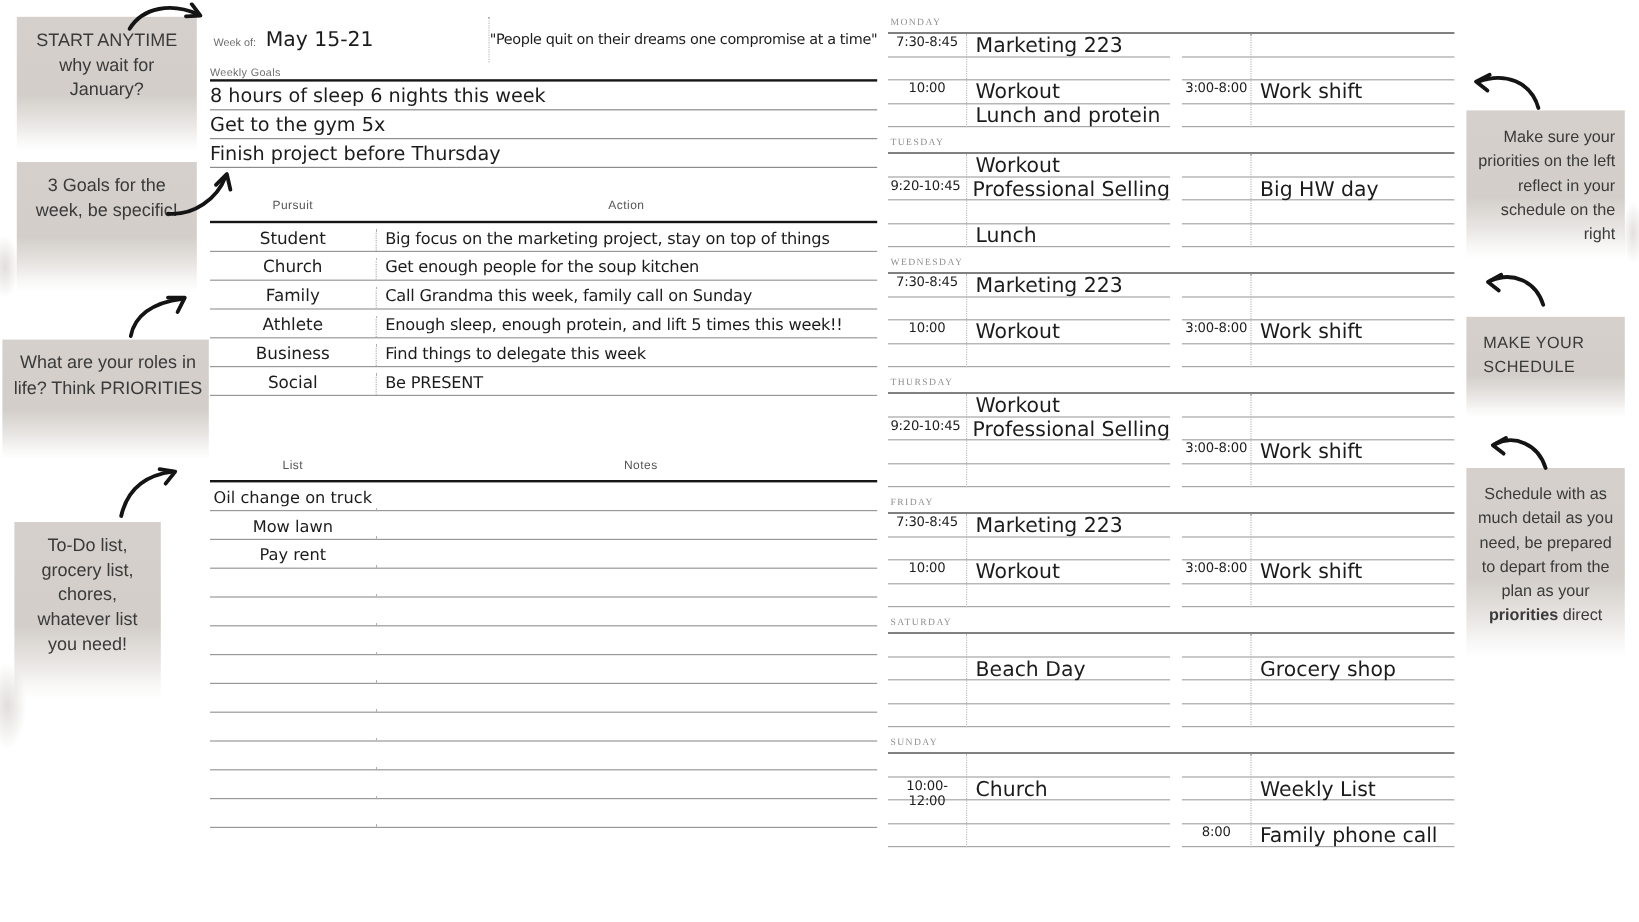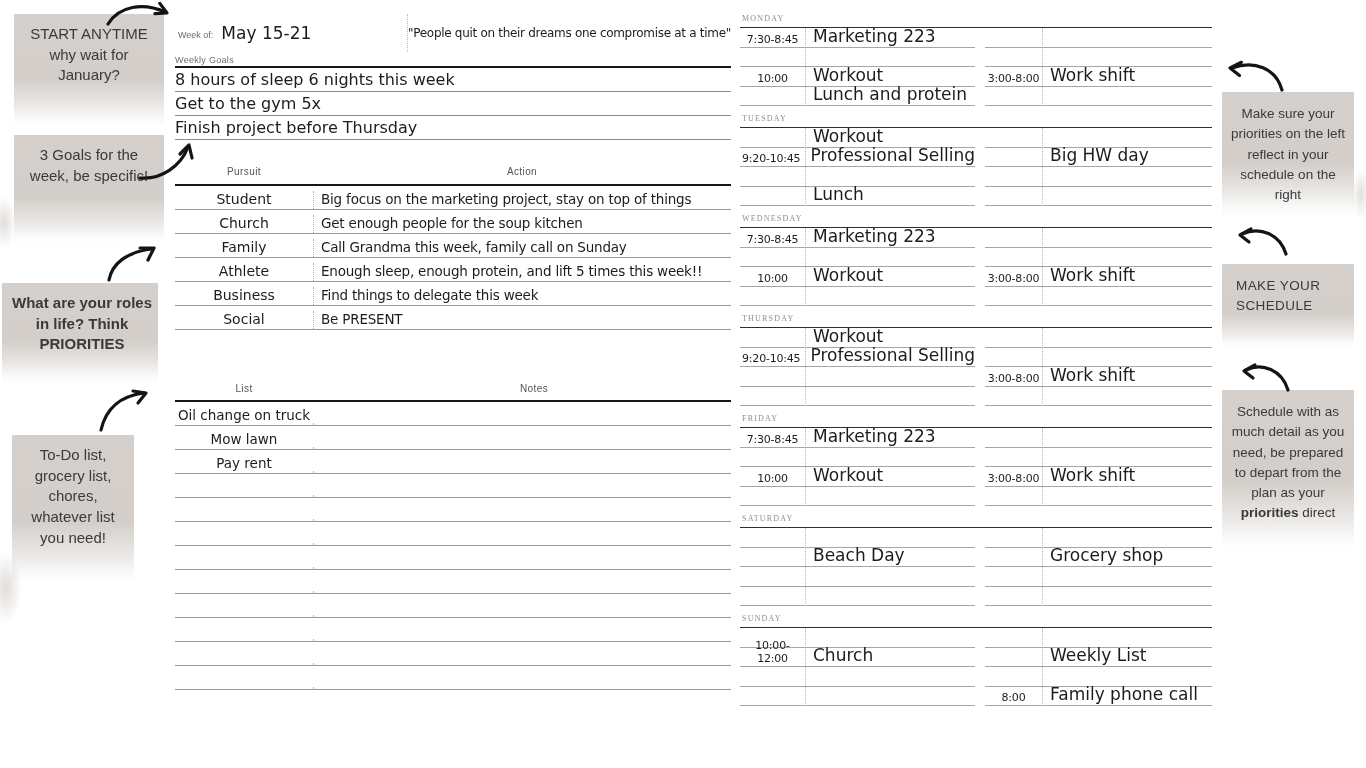--- a/index.html
+++ b/index.html
@@ -55,50 +55,50 @@
   .day{height:100px;}
   .day-label{height:13px;font-size:8px;color:#8f8f8f;letter-spacing:1.2px;padding-left:2px;
              border-bottom:1.5px solid #2e2e2e;box-sizing:content-box;font-family:Liberation Serif, serif;}
   .day-cols{display:flex;height:78px;}
   .col{position:relative;}
   .col-left{width:235px;margin-right:10px;}
   .col-right{width:227px;}
   .vdiv{position:absolute;top:0;bottom:0;border-left:1px dotted #b8b8b8;}
   .col-left .vdiv{left:65px;}
   .col-right .vdiv{left:57px;}
-  .srow{height:19.5px;display:flex;align-items:flex-end;border-bottom:1px solid #a6a6a6;
+  .srow{height:19.5px;display:flex;border-bottom:1px solid #a6a6a6;
         box-sizing:border-box;padding-bottom:1px;}
   .srow .t{text-align:center;font-size:11px;letter-spacing:-0.2px;}
   .col-left .srow .t{width:65px;}
   .col-right .srow .t{width:57px;}
   .srow .e{flex:1;padding-left:8px;font-size:17px;white-space:nowrap;}
 </style>
 </head>
 <body>
 
 <div class="page">
 
   <div class="wash l" style="left:14px;top:14px;width:150px;height:112px;">
     <span>START ANYTIME why wait for January?</span>
   </div>
   <div class="wash l" style="left:14px;top:135px;width:150px;height:108px;">
     <span>3 Goals for the week, be specific!</span>
   </div>
-  <div class="wash l" style="left:2px;top:283px;width:156px;height:100px;padding-left:4px;padding-right:0;font-weight:bold;">
+  <div class="wash l" style="left:2px;top:283px;width:172px;height:100px;padding-left:4px;padding-right:0;">
     <span>What are your roles in life? Think PRIORITIES</span>
   </div>
   <div class="wash l" style="left:12px;top:435px;width:122px;height:148px;">
     <span>To-Do list, grocery list, chores, whatever list you need!</span>
   </div>
 
   <div class="splash" style="left:-8px;top:196px;width:24px;height:52px;background:radial-gradient(closest-side,rgba(200,194,189,0.55),rgba(200,194,189,0));"></div>
   <div class="splash" style="left:-10px;top:552px;width:32px;height:72px;background:radial-gradient(closest-side,rgba(200,194,189,0.55),rgba(200,194,189,0));"></div>
   <div class="splash" style="left:1352px;top:168px;width:18px;height:52px;background:radial-gradient(closest-side,rgba(200,194,189,0.5),rgba(200,194,189,0));"></div>
 
-  <div class="wash r" style="left:1222px;top:92px;width:132px;height:124px;">
+  <div class="wash r" style="left:1222px;top:92px;width:132px;height:124px;text-align:right;">
     <span>Make sure your priorities on the left reflect in your schedule on the right</span>
   </div>
   <div class="wash r" style="left:1222px;top:264px;width:132px;height:84px;text-align:left;padding-left:14px;letter-spacing:.4px;">
     <span>MAKE YOUR SCHEDULE</span>
   </div>
   <div class="wash r" style="left:1222px;top:390px;width:132px;height:158px;">
     <span>Schedule with as much detail as you need, be prepared to depart from the plan as your </span><b>priorities</b><span> direct</span>
   </div>
 
   <svg class="arrow" style="left:103px;top:2px;" width="72" height="26" viewBox="0 0 72 26">

